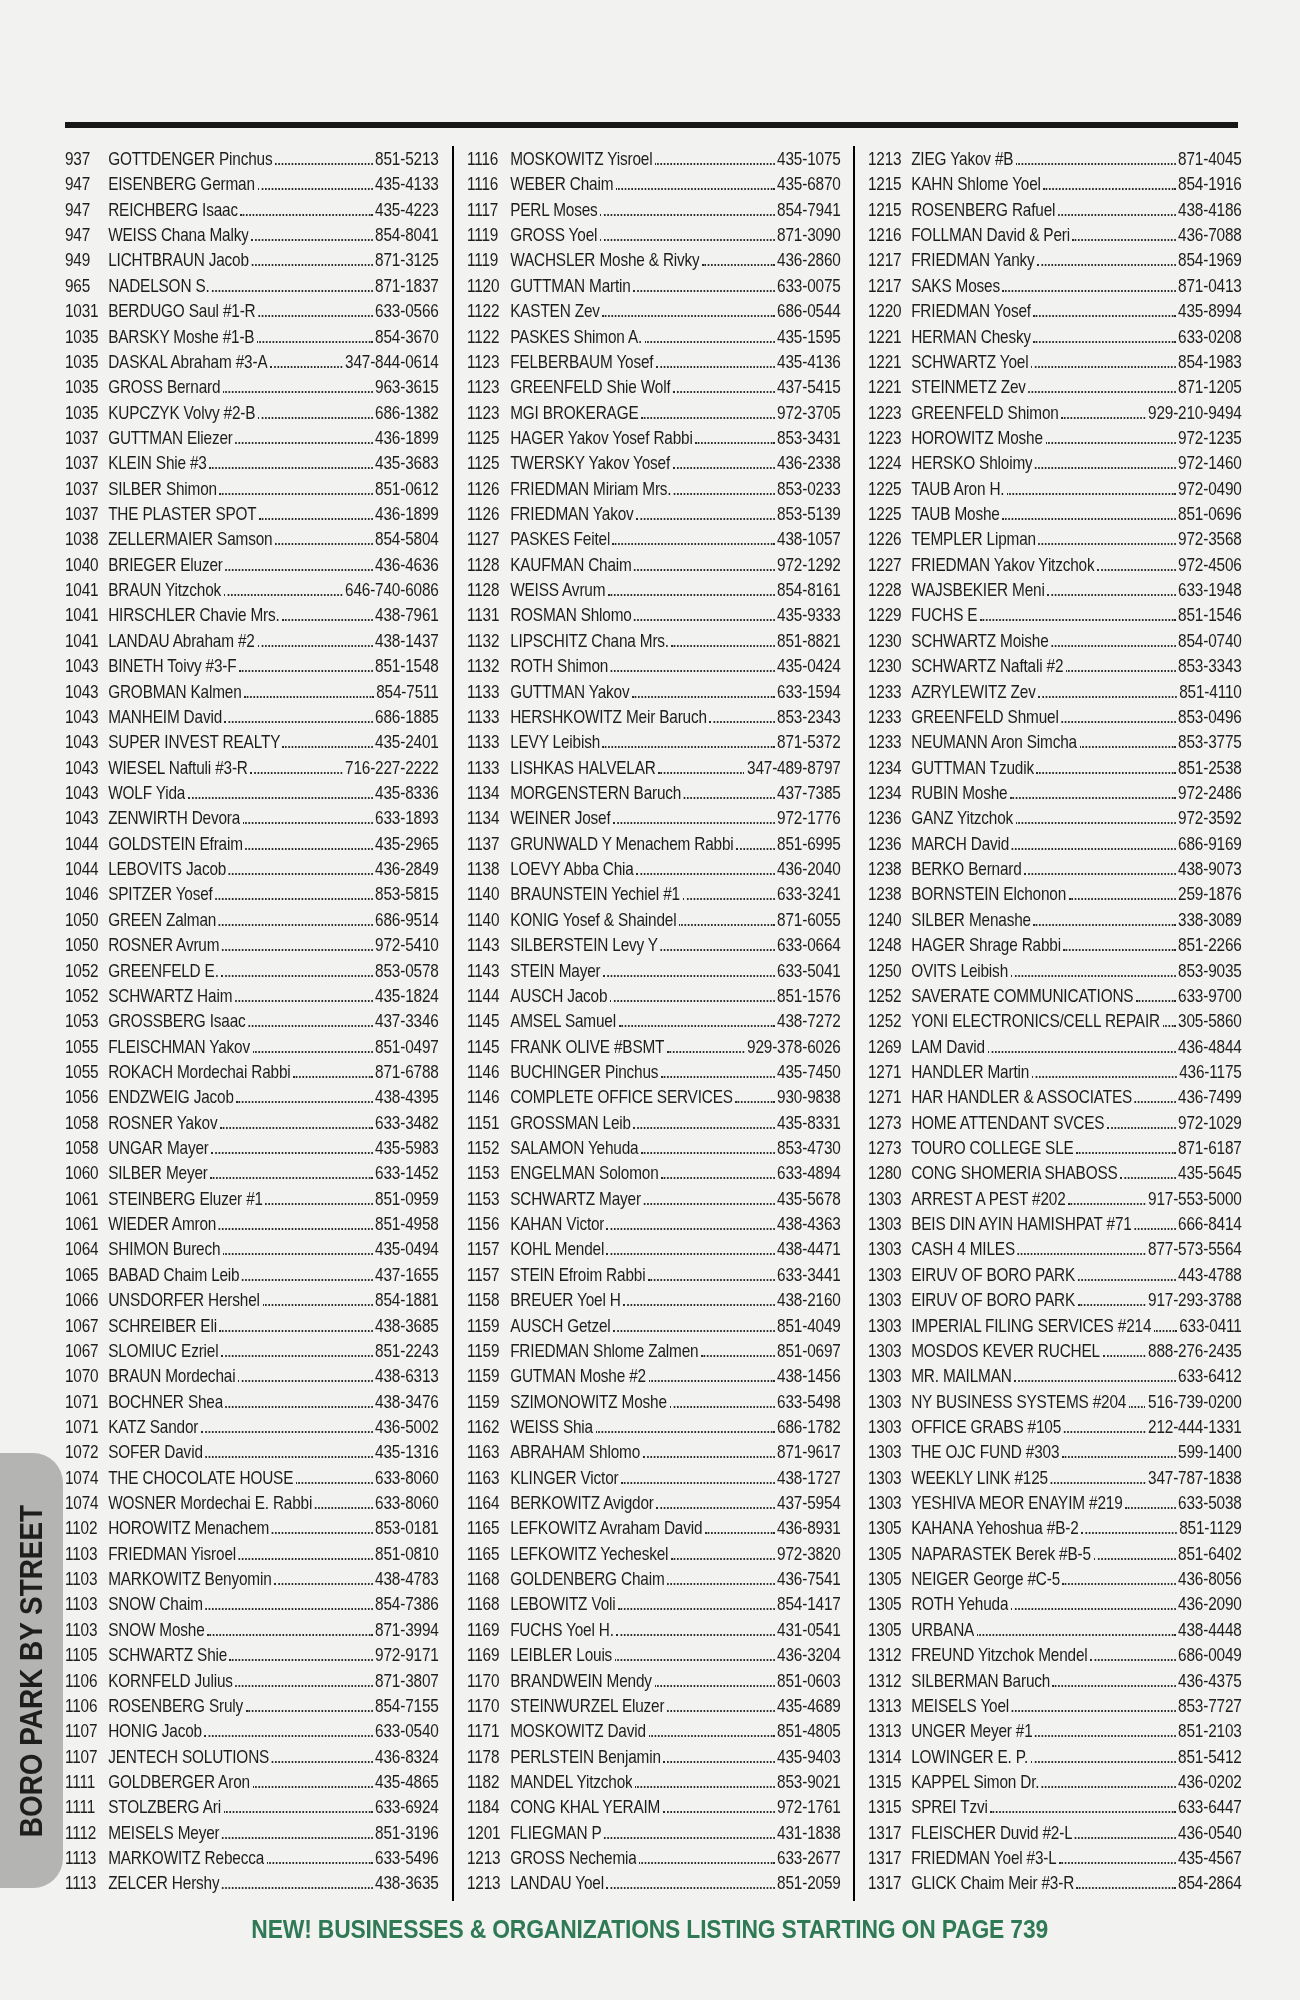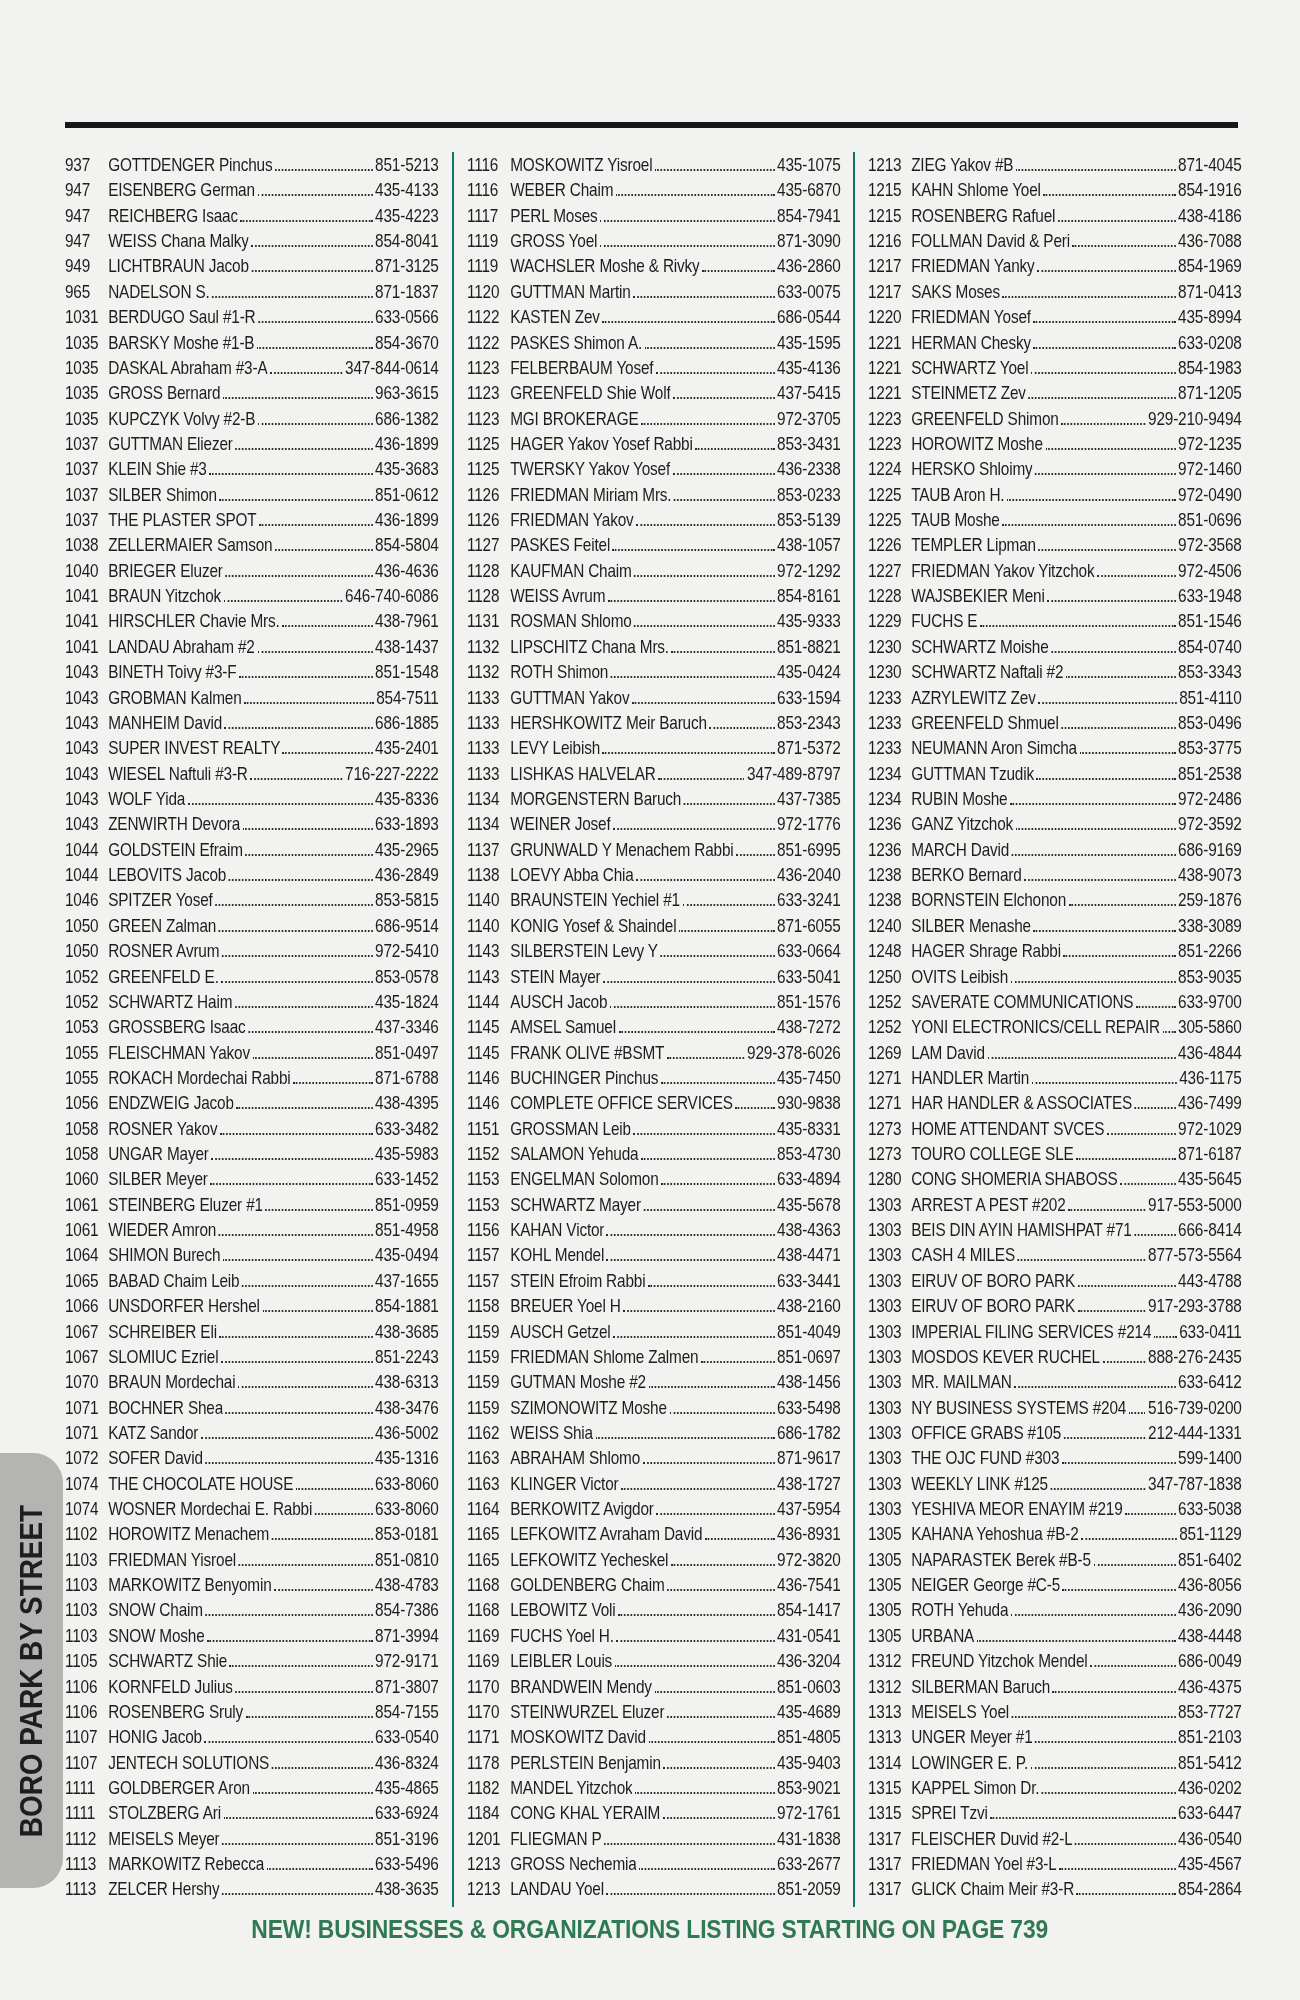--- a/index.html
+++ b/index.html
@@ -16,23 +16,23 @@
   .hdr{position:absolute;top:74px;left:65px;right:62px;height:44px;}
   .hdr-left{position:absolute;left:0;bottom:0;display:flex;align-items:baseline;
     transform:scaleX(.92);transform-origin:0 100%;white-space:nowrap;}
   .pagenum{font-size:32px;font-weight:800;letter-spacing:-.5px;color:#161616;}
   .street{font-size:29px;font-weight:400;margin-left:28px;letter-spacing:-.5px;color:#202020;}
   .hdr-right{position:absolute;right:0;bottom:0;font-size:30px;font-weight:800;
     letter-spacing:-.5px;color:#111;transform:scaleX(.85);transform-origin:100% 100%;white-space:nowrap;}
   .rule{position:absolute;top:122px;left:65px;right:62px;height:6px;background:#171717;}
 
   
-  .cols{position:absolute;top:152px;left:65px;right:58px;height:1755px;display:flex;}
+  .cols{position:absolute;top:146px;left:65px;right:58px;height:1755px;display:flex;}
   .col{flex:1 1 0;min-width:0;}
-  .col + .col{border-left:2px solid #0f766e;padding-left:13px;margin-left:13px;}
+  .col + .col{border-left:2px solid #000000;padding-left:13px;margin-left:13px;}
   .entry{
     display:flex;align-items:baseline;white-space:nowrap;
     height:25.36px;line-height:25.36px;font-size:18.5px;letter-spacing:-.2px;
     transform:scaleX(.83);transform-origin:0 0;width:120.48%;
   }
   .num{flex:0 0 52px;}
   .nm{flex:0 1 auto;overflow:hidden;}
   .dots{flex:1 1 8px;min-width:5px;border-bottom:2.4px dotted #2c2c2c;margin:0 3px 5px 3px;height:1px;}
   .ph{flex:0 0 auto;}
 

